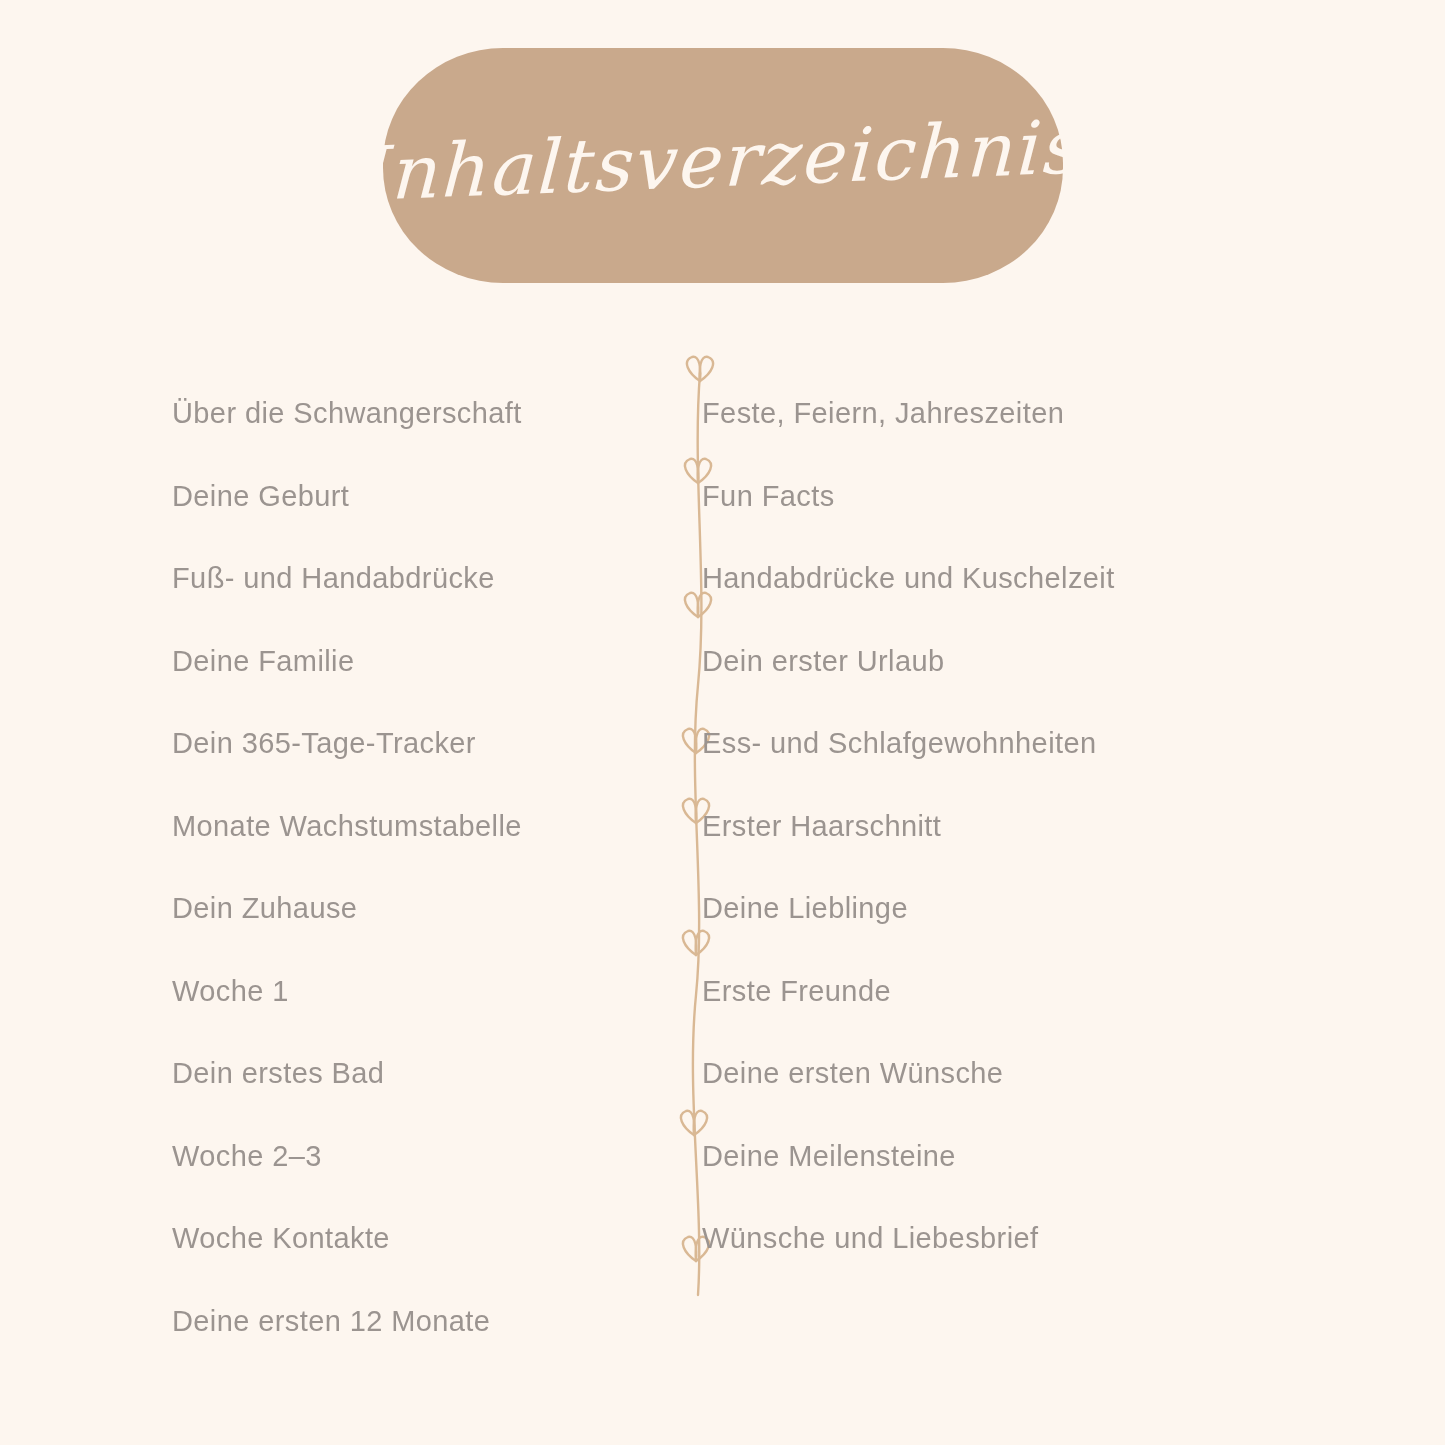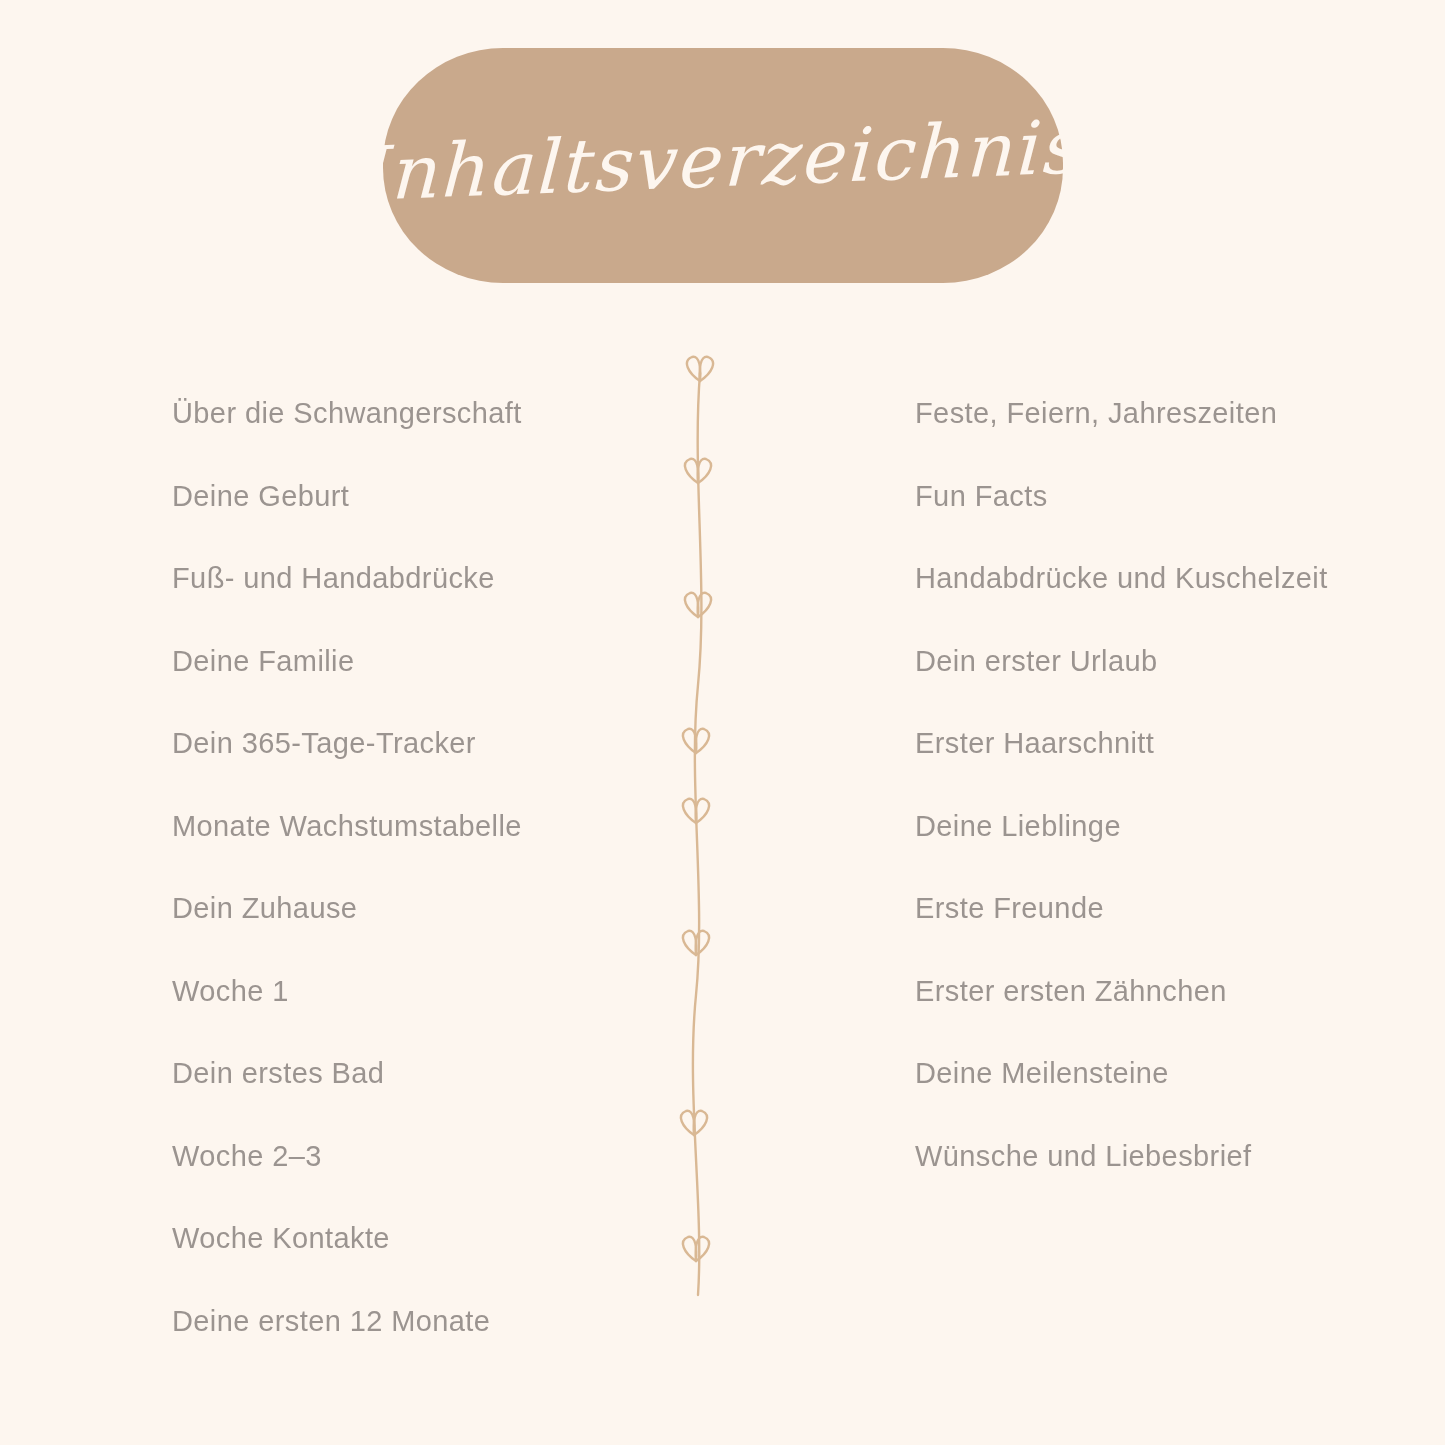--- a/index.html
+++ b/index.html
@@ -52,31 +52,31 @@
   }
 
   
   .columns {
     position: absolute;
     top: 372px;
     left: 0;
     width: 1445px;
     height: 980px;
     display: flex;
-    justify-content: space-between;
+    justify-content: flex-start;
     box-sizing: border-box;
     padding: 0 60px 0 172px;
   }
   .col {
     display: flex;
     flex-direction: column;
     justify-content: flex-start;
   }
   .col-left { width: 470px; }
-  .col-right { width: 470px; margin-left: 82px; }
+  .col-right { width: 470px; margin-left: 60px; }
 
   .toc-item {
     font-family: "Liberation Sans", sans-serif;
     font-size: 29px;
     font-weight: 300;
     color: #9b9490;
     letter-spacing: 0.4px;
     height: 82.5px;
     line-height: 82.5px;
     white-space: nowrap;
@@ -147,22 +147,23 @@
       <div class="toc-item">Woche 2–3</div>
       <div class="toc-item">Woche Kontakte</div>
       <div class="toc-item">Deine ersten 12 Monate</div>
     </div>
 
     <div class="col col-right">
       <div class="toc-item">Feste, Feiern, Jahreszeiten</div>
       <div class="toc-item">Fun Facts</div>
       <div class="toc-item">Handabdrücke und Kuschelzeit</div>
       <div class="toc-item">Dein erster Urlaub</div>
+      <div class="toc-item">Ess- und Schlafgewohnheiten</div>
       <div class="toc-item">Erster Haarschnitt</div>
       <div class="toc-item">Deine Lieblinge</div>
       <div class="toc-item">Erste Freunde</div>
-      <div class="toc-item">Erster ersten Zähnchen</div>
+      <div class="toc-item">Deine ersten Wünsche</div>
       <div class="toc-item">Deine Meilensteine</div>
       <div class="toc-item">Wünsche und Liebesbrief</div>
     </div>
 
   </div>
 </div>
 
 </body></html>

